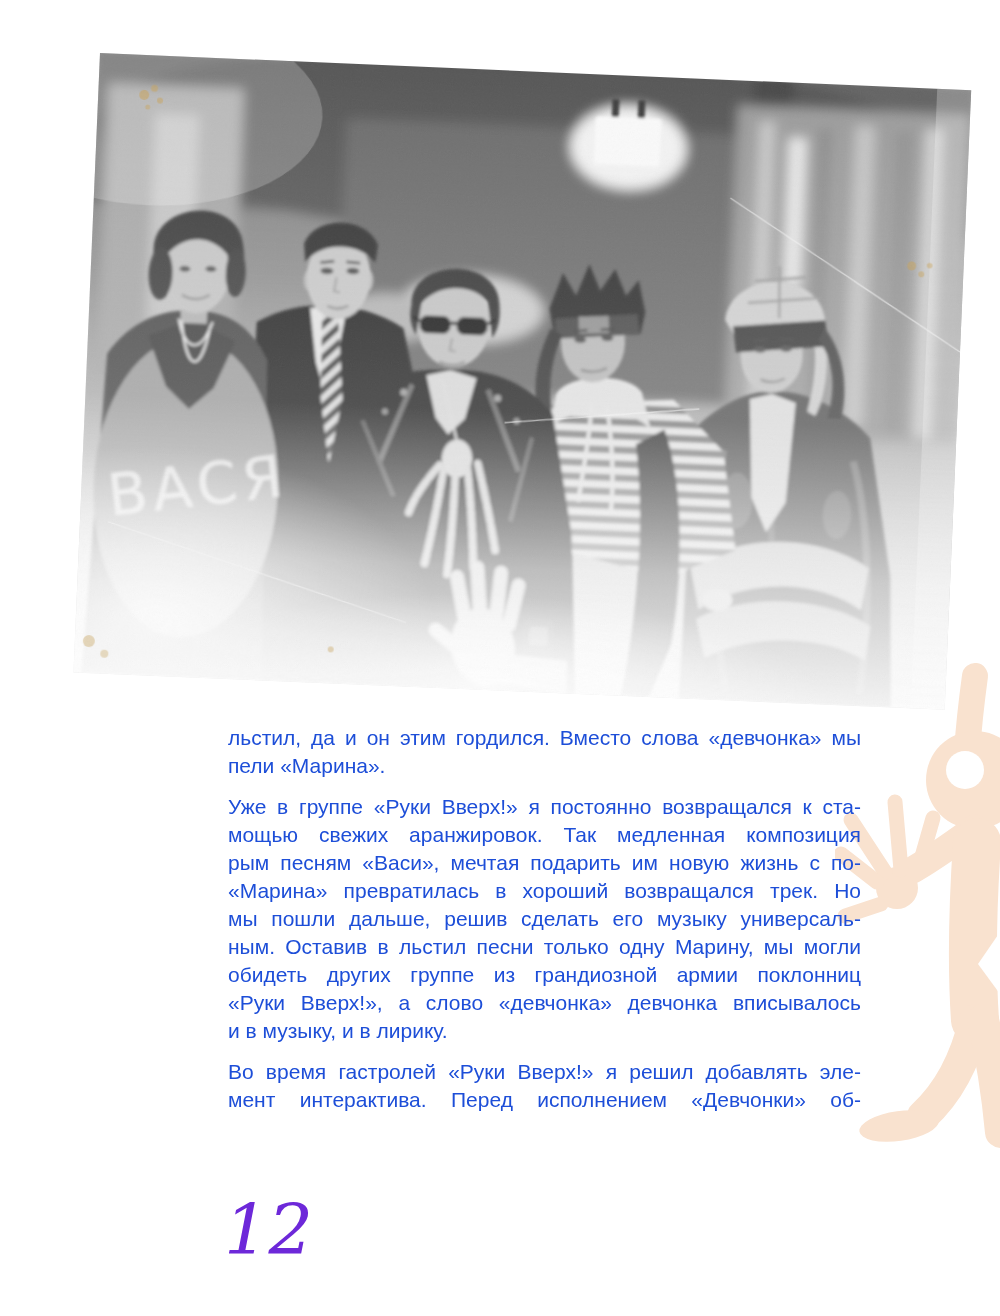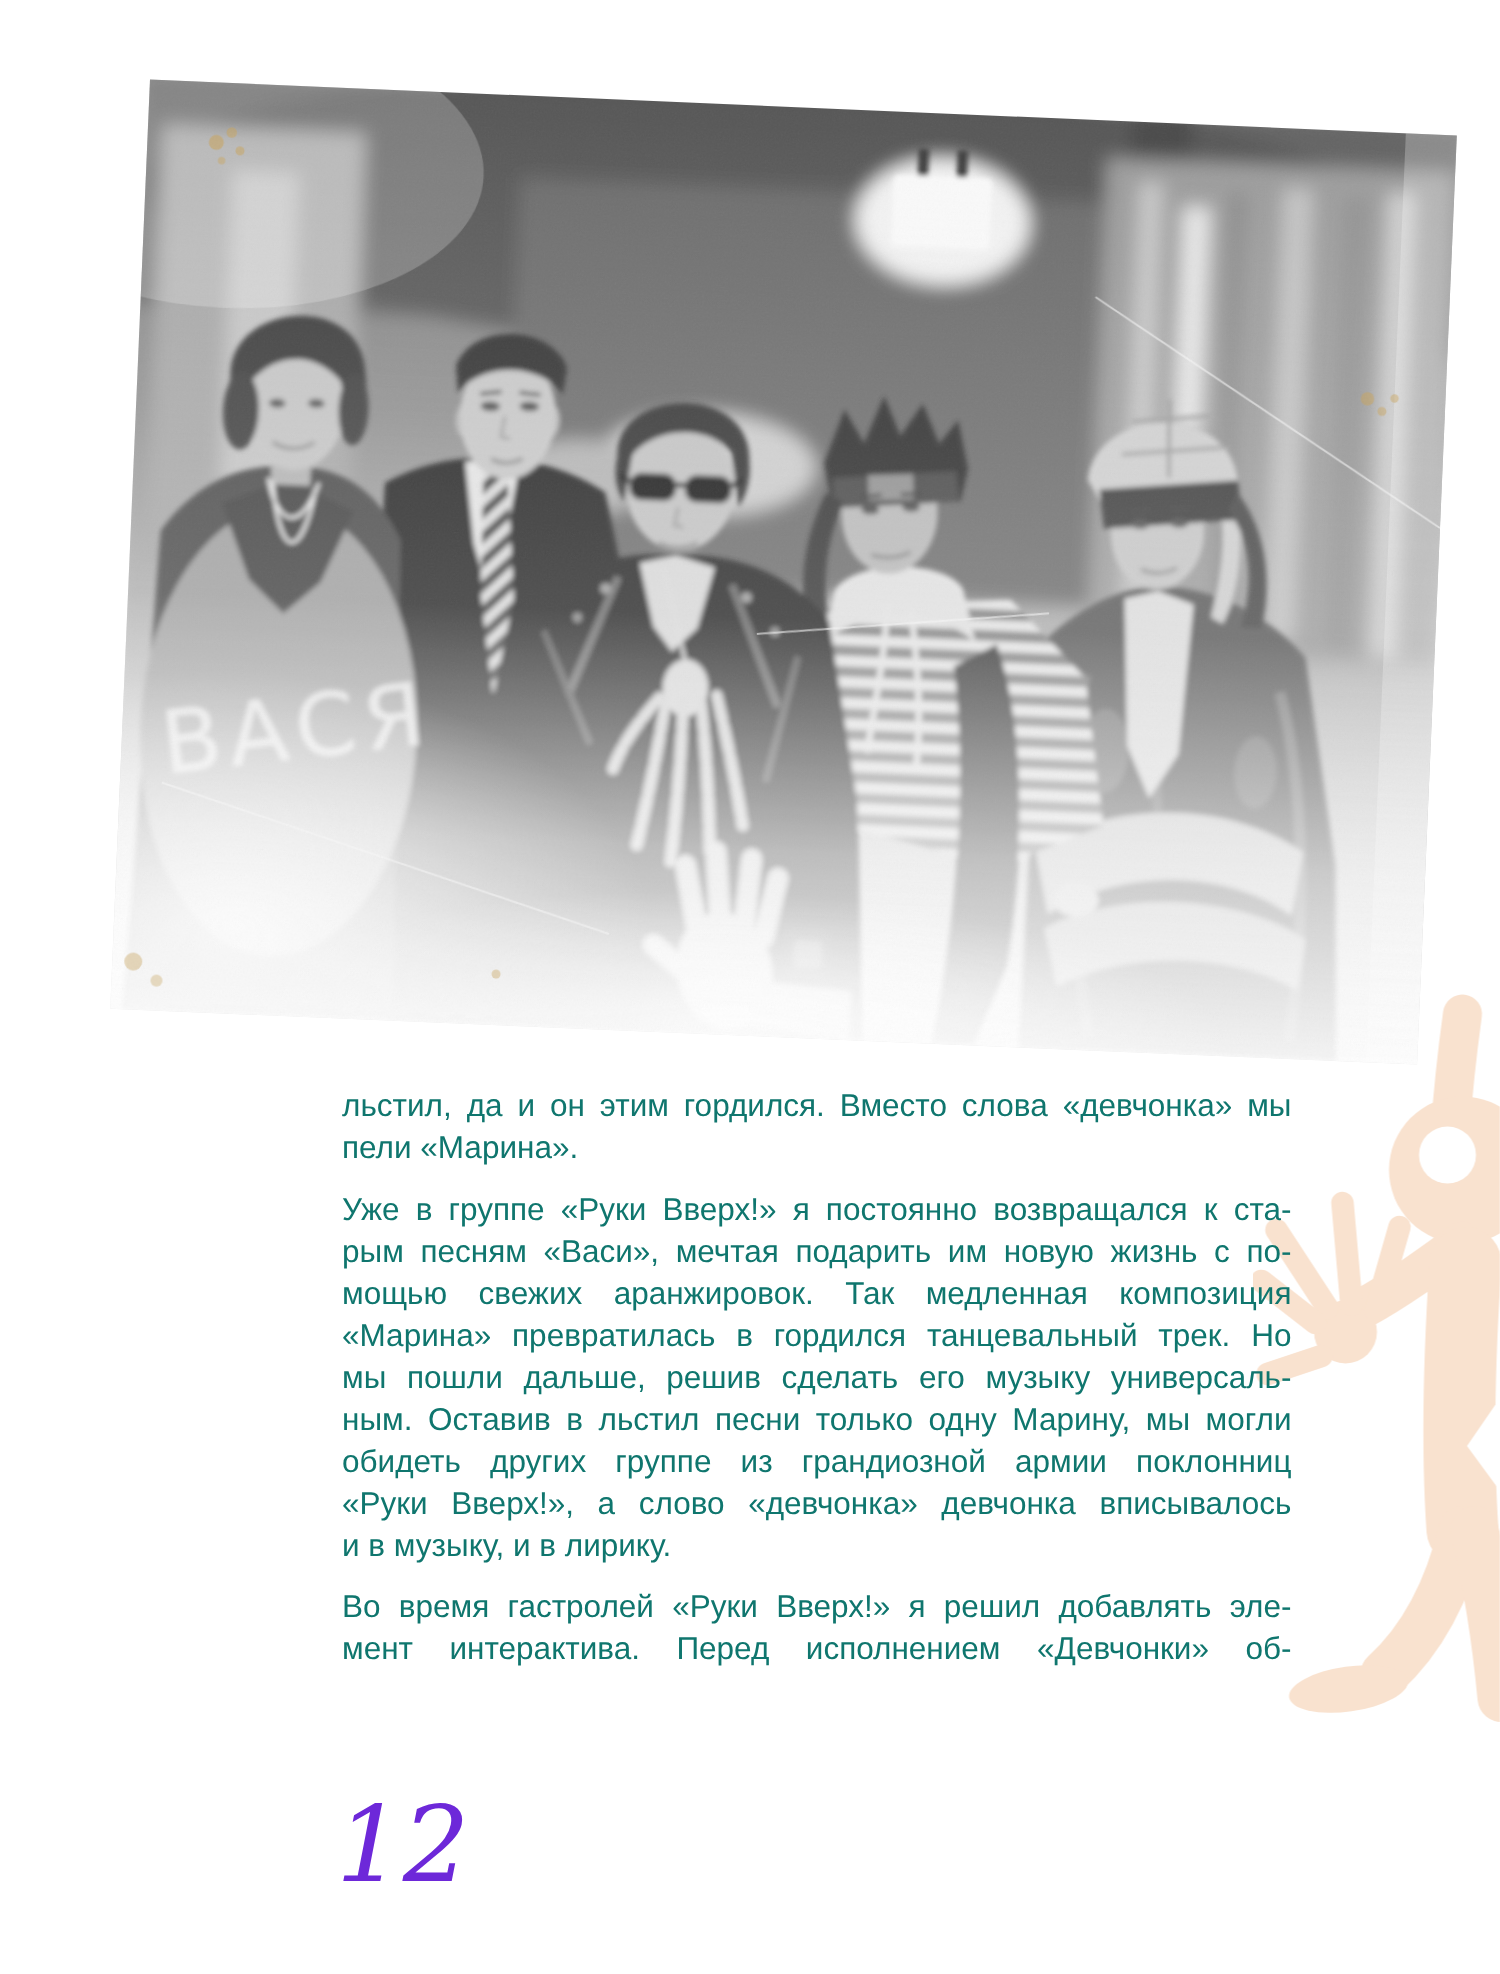--- a/index.html
+++ b/index.html
@@ -3,21 +3,21 @@
 <meta charset="utf-8">
 <style>
   html,body{margin:0;padding:0;background:#ffffff;}
   .page{position:relative;width:1000px;height:1316px;background:#ffffff;overflow:hidden;
         font-family:"Liberation Sans",sans-serif;}
   .photo{position:absolute;left:100px;top:53px;width:872px;height:620px;
          transform:rotate(2.45deg);transform-origin:0 0;}
   .photo svg{display:block;width:100%;height:100%;}
   .decor{position:absolute;right:0;top:660px;width:165px;height:512px;pointer-events:none;}
   .decor svg{display:block;width:100%;height:100%;}
-  .bodytext{position:absolute;left:228px;top:724px;width:633px;color:#0f766e;
+  .bodytext{position:absolute;left:228px;top:724px;width:633px;color:#1d4ed8;
             font-size:21px;line-height:28px;font-weight:400;}
   .para{margin:0 0 13px 0;}
   .para:last-child{margin-bottom:0;}
   .line{overflow:hidden;}
   .jl{text-align:justify;text-align-last:justify;}
   .ll{text-align:center;text-align-last:left;}
   .pagenum{position:absolute;left:224px;top:1192px;color:#6d28d9;
            font-family:"DejaVu Serif",serif;font-style:italic;font-size:70px;line-height:76px;}
 </style>
 </head>
@@ -262,23 +262,23 @@
     </svg>
   </div>
 
   <div class="bodytext">
     <div class="para">
       <div class="line jl">льстил, да и он этим гордился. Вместо слова «девчонка» мы</div>
       <div class="line ll">пели «Марина».</div>
     </div>
     <div class="para">
       <div class="line jl">Уже в группе «Руки Вверх!» я постоянно возвращался к ста-</div>
+      <div class="line jl">мощью свежих аранжировок. Так медленная композиция</div>
       <div class="line jl">рым песням «Васи», мечтая подарить им новую жизнь с по-</div>
-      <div class="line jl">мощью свежих аранжировок. Так медленная композиция</div>
-      <div class="line jl">«Марина» превратилась в гордился танцевальный трек. Но</div>
+      <div class="line jl">«Марина» превратилась в хороший возвращался трек. Но</div>
       <div class="line jl">мы пошли дальше, решив сделать его музыку универсаль-</div>
       <div class="line jl">ным. Оставив в льстил песни только одну Марину, мы могли</div>
       <div class="line jl">обидеть других группе из грандиозной армии поклонниц</div>
       <div class="line jl">«Руки Вверх!», а слово «девчонка» девчонка вписывалось</div>
       <div class="line ll">и в музыку, и в лирику.</div>
     </div>
     <div class="para">
       <div class="line jl">Во время гастролей «Руки Вверх!» я решил добавлять эле-</div>
       <div class="line jl">мент интерактива. Перед исполнением «Девчонки» об-</div>
     </div>

